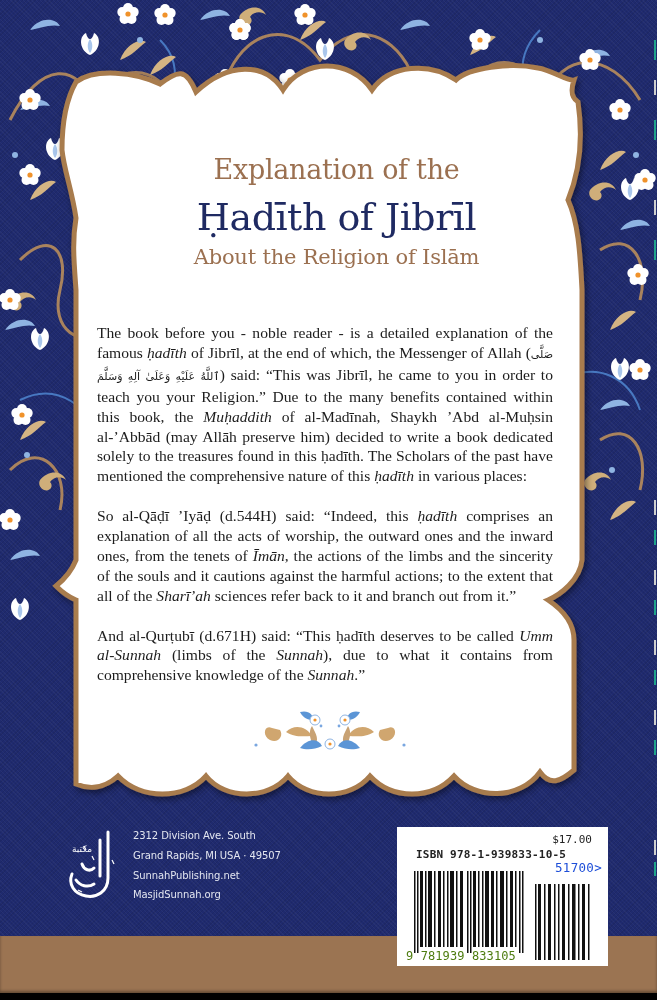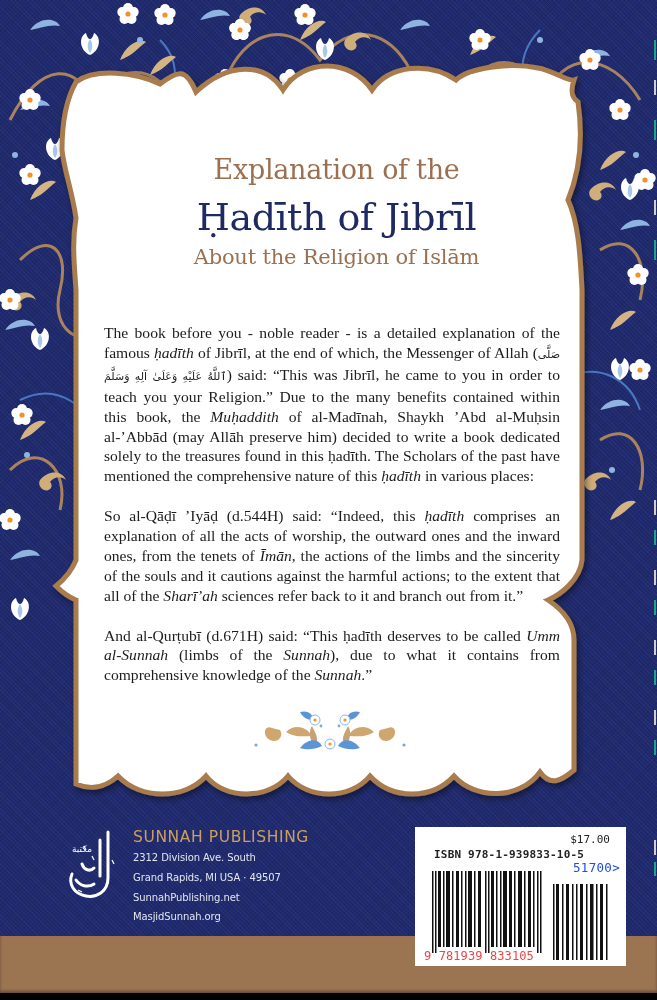--- a/index.html
+++ b/index.html
@@ -27,46 +27,46 @@
   }
   .title-main {
     font-family:"DejaVu Serif", serif; color:#1f2a62; font-size:38px; line-height:50px;
     display:block; letter-spacing:-0.5px; margin-top:4px;
   }
   .title-sub {
     font-family:"DejaVu Serif", serif; color:#9b7050; font-size:21px; line-height:30px;
     display:block; letter-spacing:-0.2px;
   }
   .body-text {
-    position:absolute; left:104px; top:323px; width:456px;
+    position:absolute; left:97px; top:323px; width:456px;
     font-family:"Liberation Serif", serif; font-size:15.6px; line-height:19.9px; color:#1c1c1c;
     text-align:justify;
   }
   .body-text p { margin:0 0 19.9px 0; }
   .ar { font-size:11px; font-family:"DejaVu Sans", sans-serif; }
   .divider-ornament { position:absolute; left:250px; top:706px; width:160px; height:50px; }
   .publisher { position:absolute; left:133px; top:826px; }
   .pub-name {
     font-family:"DejaVu Sans", sans-serif; color:#c9a062; font-size:15.5px; letter-spacing:0.6px;
     font-weight:normal; line-height:22px; display:block;
   }
   .pub-line {
     font-family:"DejaVu Sans", sans-serif; color:#e3e6f0; font-size:10px; line-height:19.8px;
     display:block; letter-spacing:-0.1px;
   }
   .logo { position:absolute; left:64px; top:826px; width:60px; height:80px; }
   .barcode-box {
-    position:absolute; left:415px; top:827px; width:211px; height:139px; background:#fff;
+    position:absolute; left:397px; top:827px; width:211px; height:139px; background:#fff;
   }
   .price { position:absolute; right:16px; top:6px; font-family:"DejaVu Sans Mono", monospace; font-size:11px; color:#222; }
   .isbn { position:absolute; left:19px; top:21px; font-family:"DejaVu Sans Mono", monospace; font-size:11px; color:#222; letter-spacing:0.2px;font-weight:bold; }
   .addon { position:absolute; right:6px; top:33px; font-family:"DejaVu Sans Mono", monospace; font-size:12.5px; color:#1d4ed8; letter-spacing:0.3px; }
   .bars-main { position:absolute; left:17px; top:44px; width:110px; height:82px; }
   .bars-addon { position:absolute; left:138px; top:57px; width:56px; height:76px; }
-  .ean-digits { position:absolute; left:9px; top:122px; font-family:"DejaVu Sans Mono", monospace; font-size:12px; color:#ef4444; letter-spacing:0.1px; background:transparent; }
+  .ean-digits { position:absolute; left:9px; top:122px; font-family:"DejaVu Sans Mono", monospace; font-size:12px; color:#4d7c0f; letter-spacing:0.1px; background:transparent; }
 </style>
 </head>
 <body>
 
 <div class="cover">
 
   <svg class="ornament-layer" viewBox="0 0 657 800">
     <defs>
       <g id="flower">
         <circle cx="0" cy="-6" r="5" fill="#fff"></circle>
@@ -287,21 +287,20 @@
     </g>
     <g stroke="#ffffff" stroke-width="1.2">
       <line x1="20" y1="20" x2="22" y2="24"></line>
         <line x1="28" y1="30" x2="30" y2="34"></line>
       <line x1="48" y1="34" x2="50" y2="38"></line>
         <line x1="14" y1="64" x2="18" y2="66"></line>
     </g>
   </svg>
 
   <div class="publisher">
-    <span class="pub-name">SUNNAH PUBLISHING</span>
     <span class="pub-line">2312 Division Ave. South</span>
     <span class="pub-line">Grand Rapids, MI USA · 49507</span>
     <span class="pub-line">SunnahPublishing.net</span>
     <span class="pub-line">MasjidSunnah.org</span>
   </div>
 
   <div class="bottom-band"></div>
   <div class="bottom-black"></div>
 
   <div class="barcode-box">

